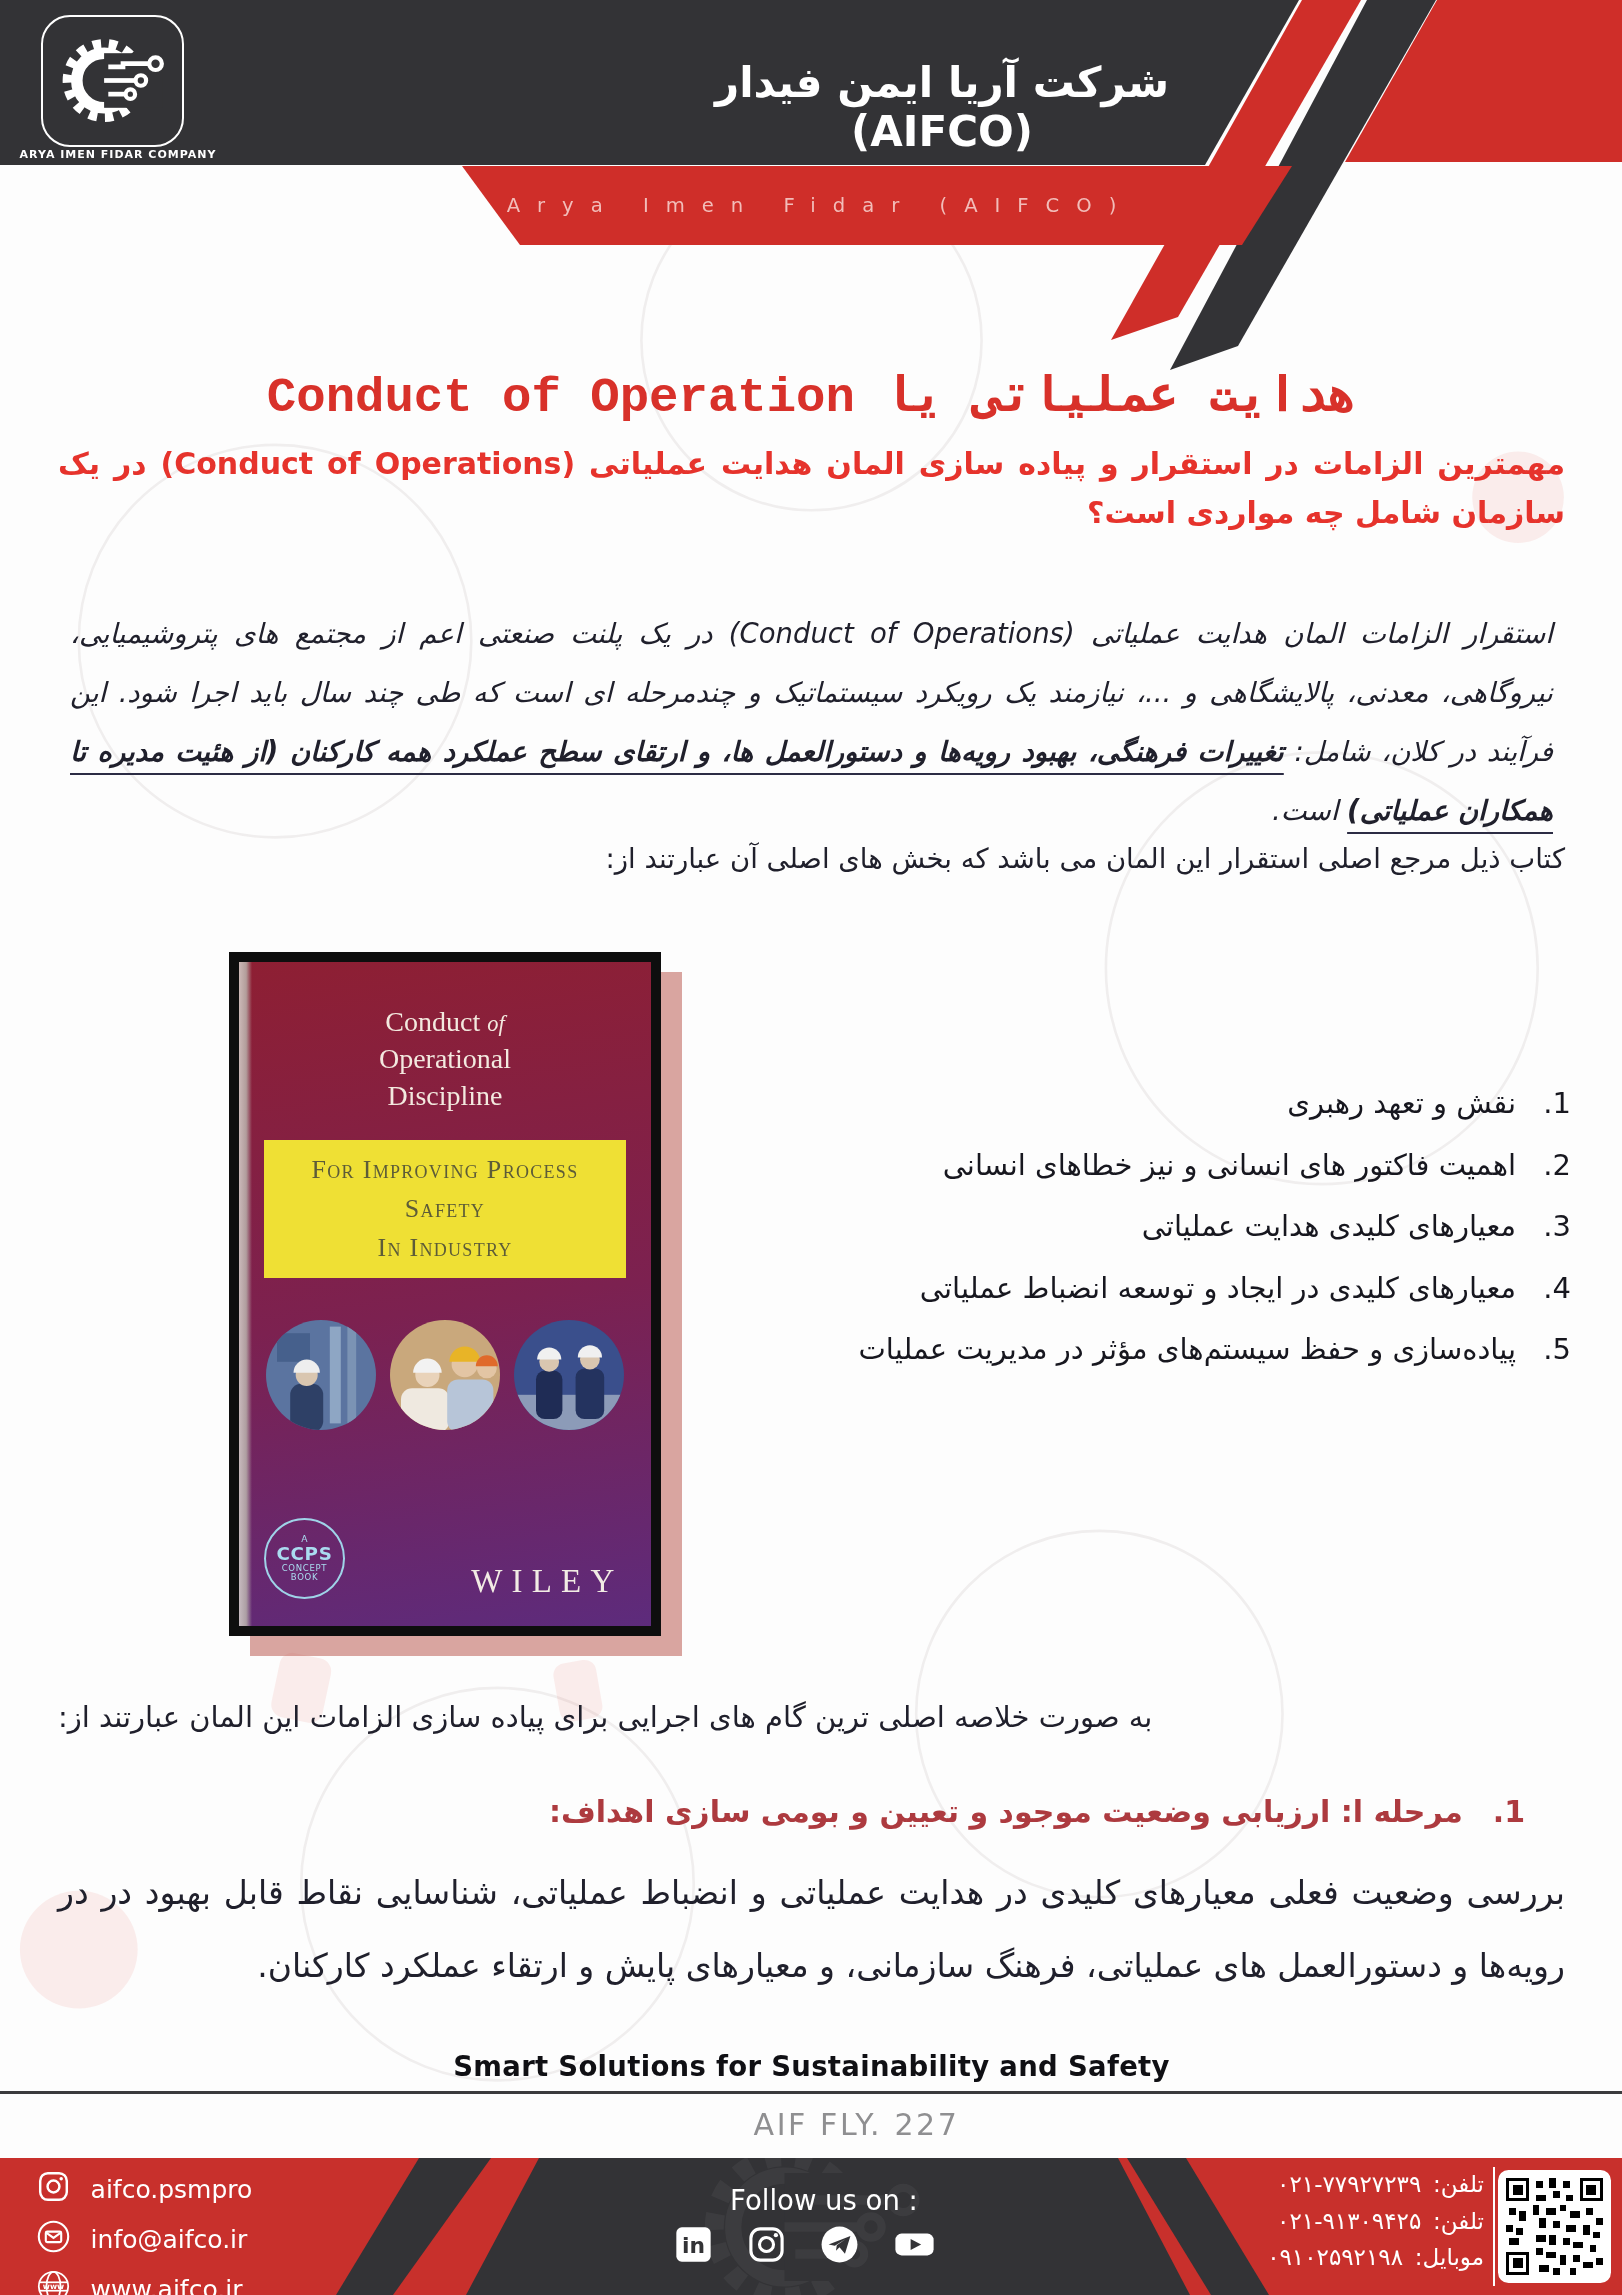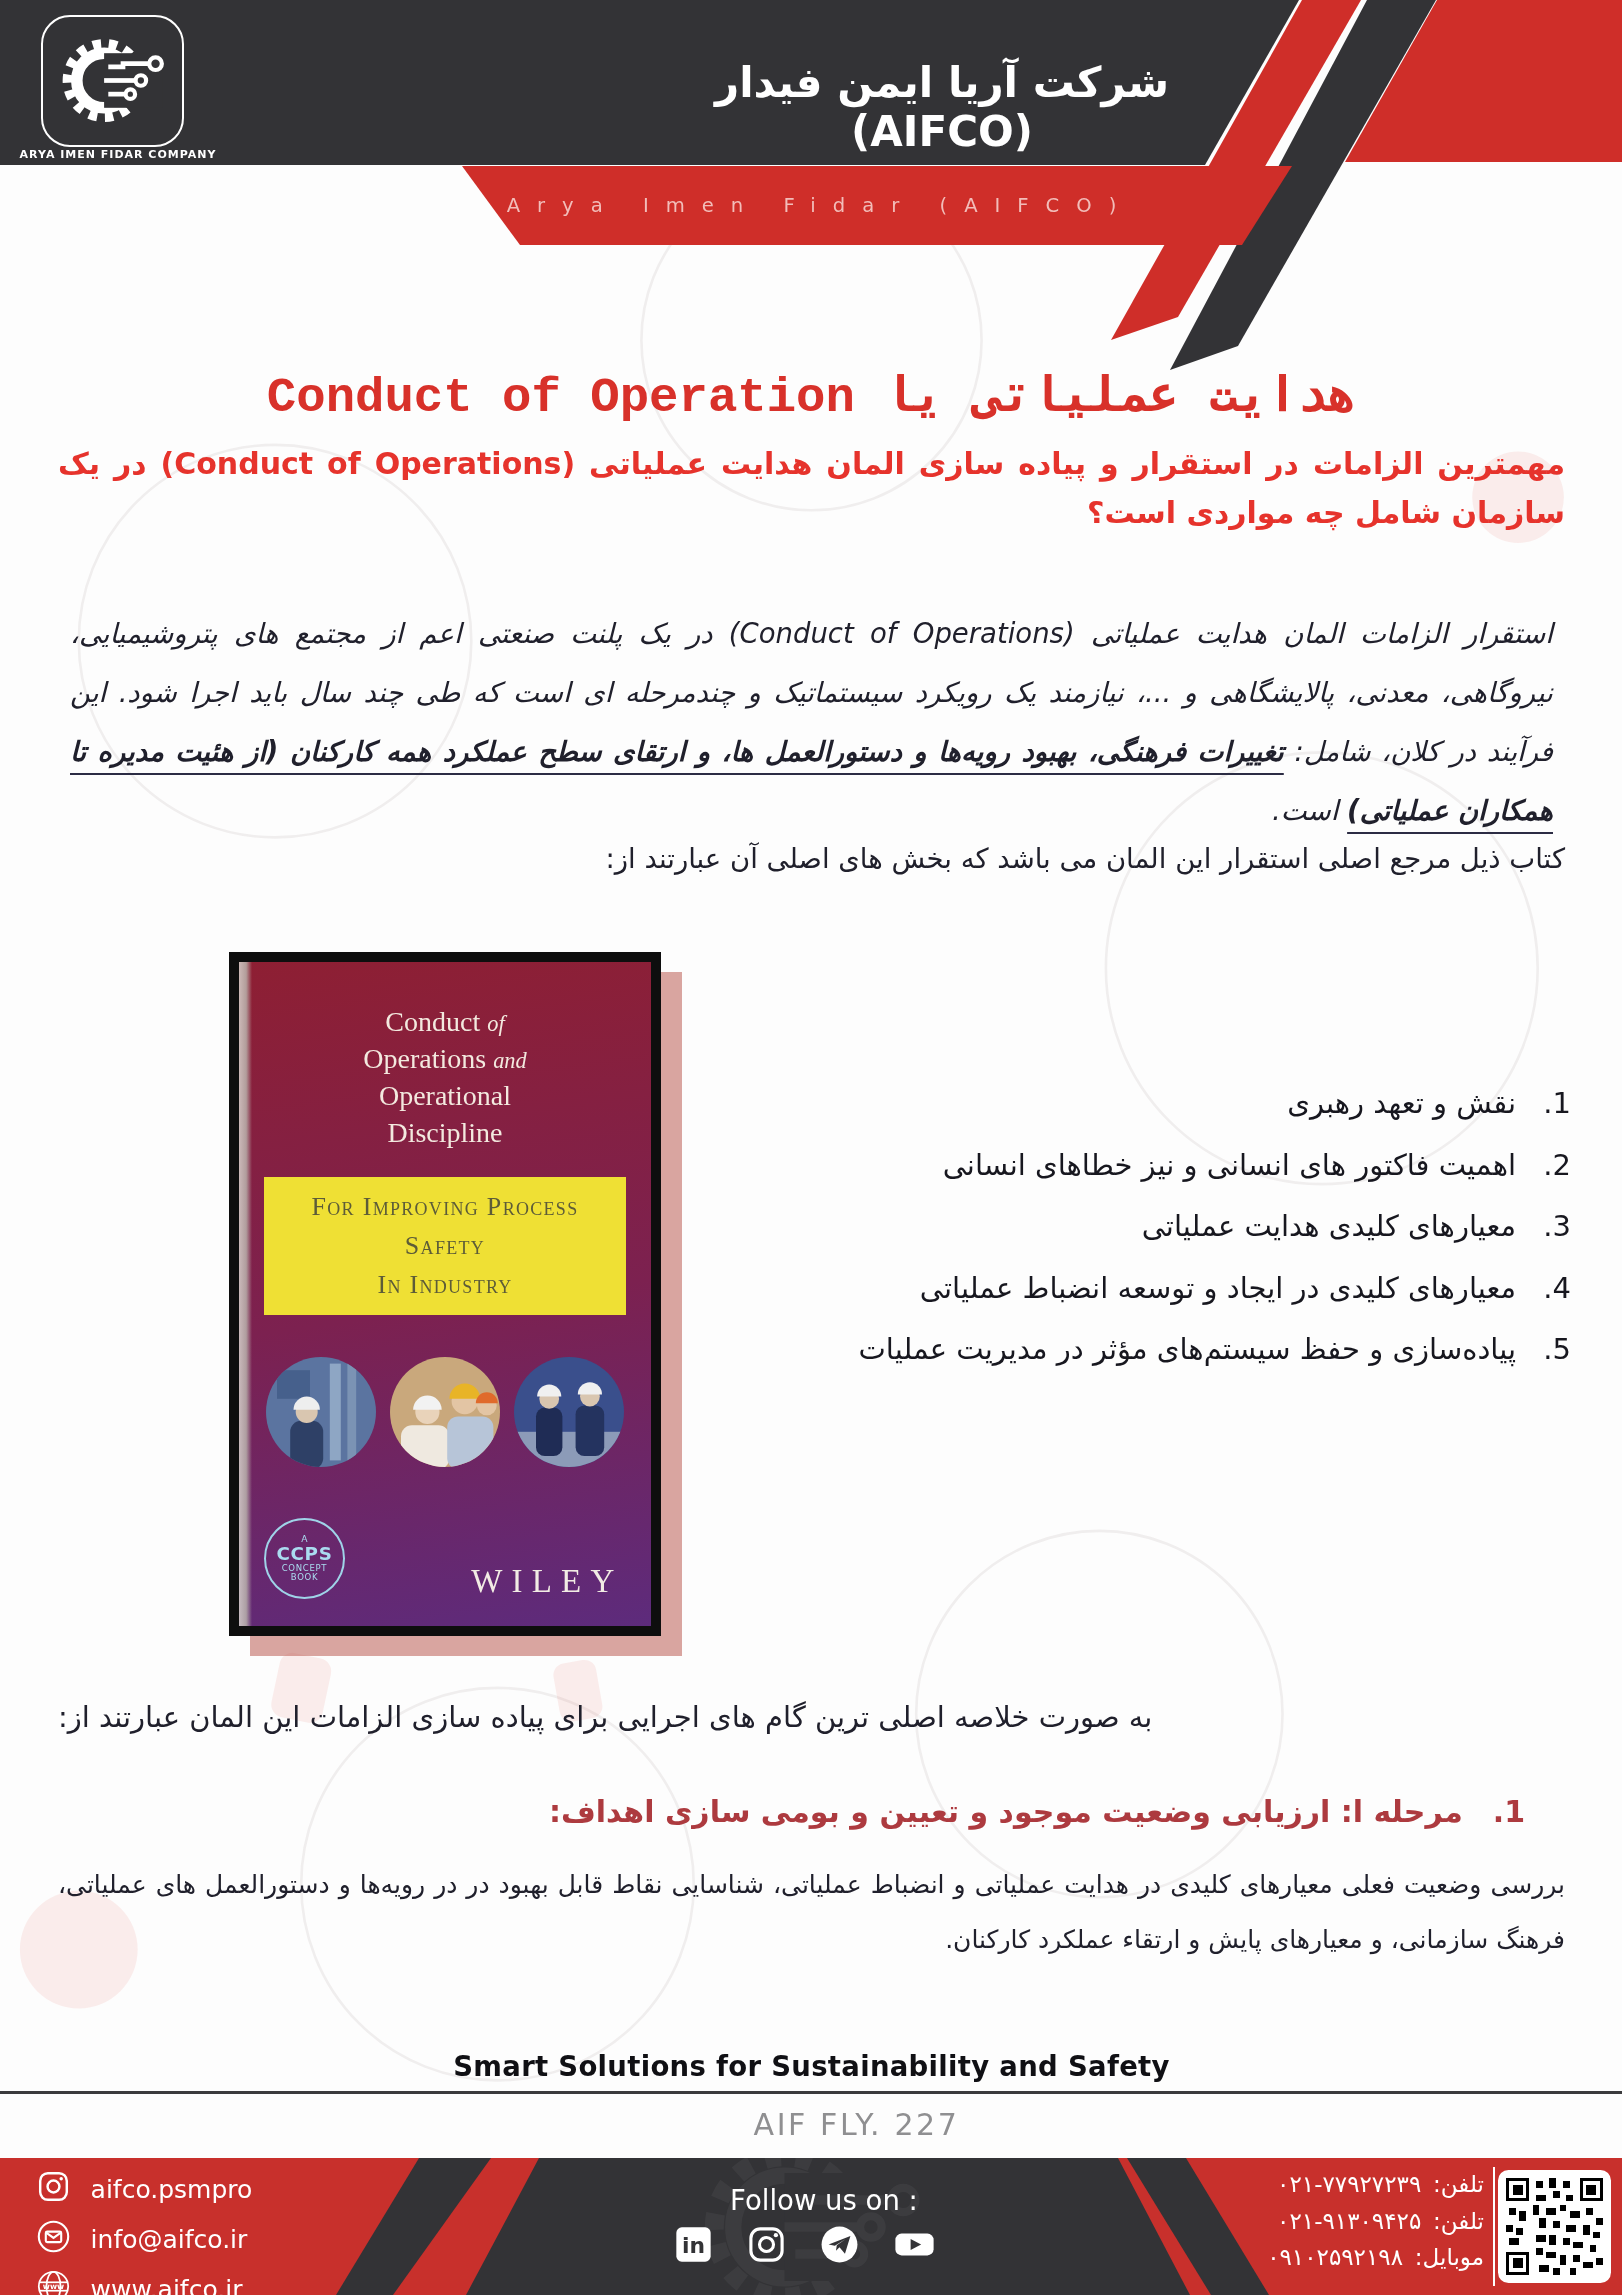--- a/index.html
+++ b/index.html
@@ -70,21 +70,21 @@
     color:#17171f;font-size:29px;line-height:1.9;list-style:none;margin:0;padding:0;
     counter-reset:item;}
   .key-list li{position:relative;padding-right:55px;margin-bottom:6.5px;counter-increment:item;}
   .key-list li::before{content:counter(item) ". ";position:absolute;right:0;top:0;}
   
   .steps-lead{position:absolute;top:1700px;left:58px;right:105px;direction:rtl;
     color:#20202c;font-size:29px;text-align:left;}
   .step-heading{position:absolute;top:1794px;right:98px;left:58px;direction:rtl;
     color:#ad3a3f;font-size:30px;font-weight:700;display:flex;gap:30px;}
   .step-body{position:absolute;top:1857px;left:58px;right:58px;direction:rtl;
-    color:#20202c;font-size:25px;line-height:2.2;text-align:justify;}
+    color:#20202c;font-size:33px;line-height:2.2;text-align:justify;}
   
   .slogan{position:absolute;top:2050px;left:0;width:1623px;text-align:center;
     color:#101014;font-size:27.5px;font-weight:700;letter-spacing:0.3px;}
   .rule{position:absolute;top:2091px;left:0;width:1623px;height:3.3px;background:#3b3b3d;}
   .fly{position:absolute;top:2107px;left:0;width:1623px;text-align:center;
     color:#8f8f91;font-size:30px;letter-spacing:2.6px;margin-left:45px;}
   
   .footer{position:absolute;left:0;bottom:0;width:1623px;height:137px;background:#c8302c;overflow:hidden;}
   .ft-center{position:absolute;inset:0;background:#333336;
     clip-path:polygon(539px 0,1118px 0,1190px 137px,466px 137px);}
@@ -164,22 +164,20 @@
 </p>
 
 <div class="book-lead">کتاب ذیل مرجع اصلی استقرار این المان می باشد که بخش های اصلی آن عبارتند از:</div>
 
 <div class="book-shadow"></div>
 <div class="book">
   <div class="spine"></div>
   <div class="bk-title">
     <div><span>Conduct</span>
       <span class="it">of</span></div>
-    <div><span>Operations</span>
-      <span class="it">and</span></div>
     <div>Operational</div>
     <div>Discipline</div>
   </div>
   <div class="bk-banner">
     <div>For Improving Process Safety</div>
     <div>In Industry</div>
   </div>
   <div class="bk-photos">
     <svg width="110" height="110" viewBox="0 0 100 100">
       <defs>

